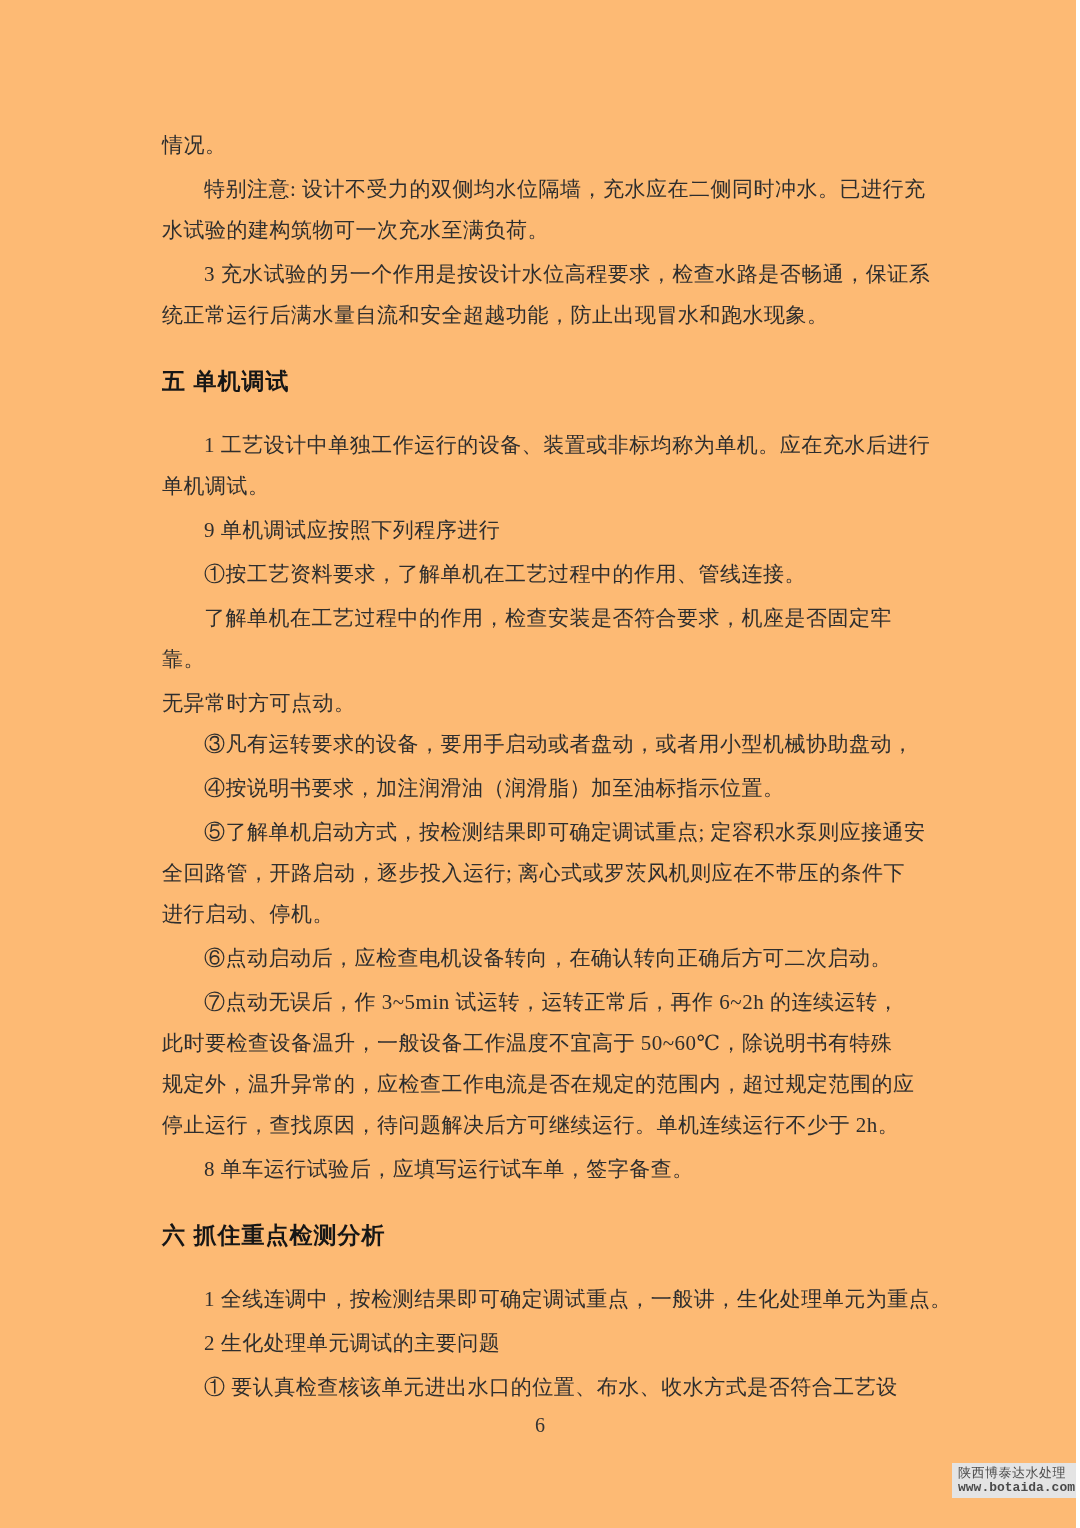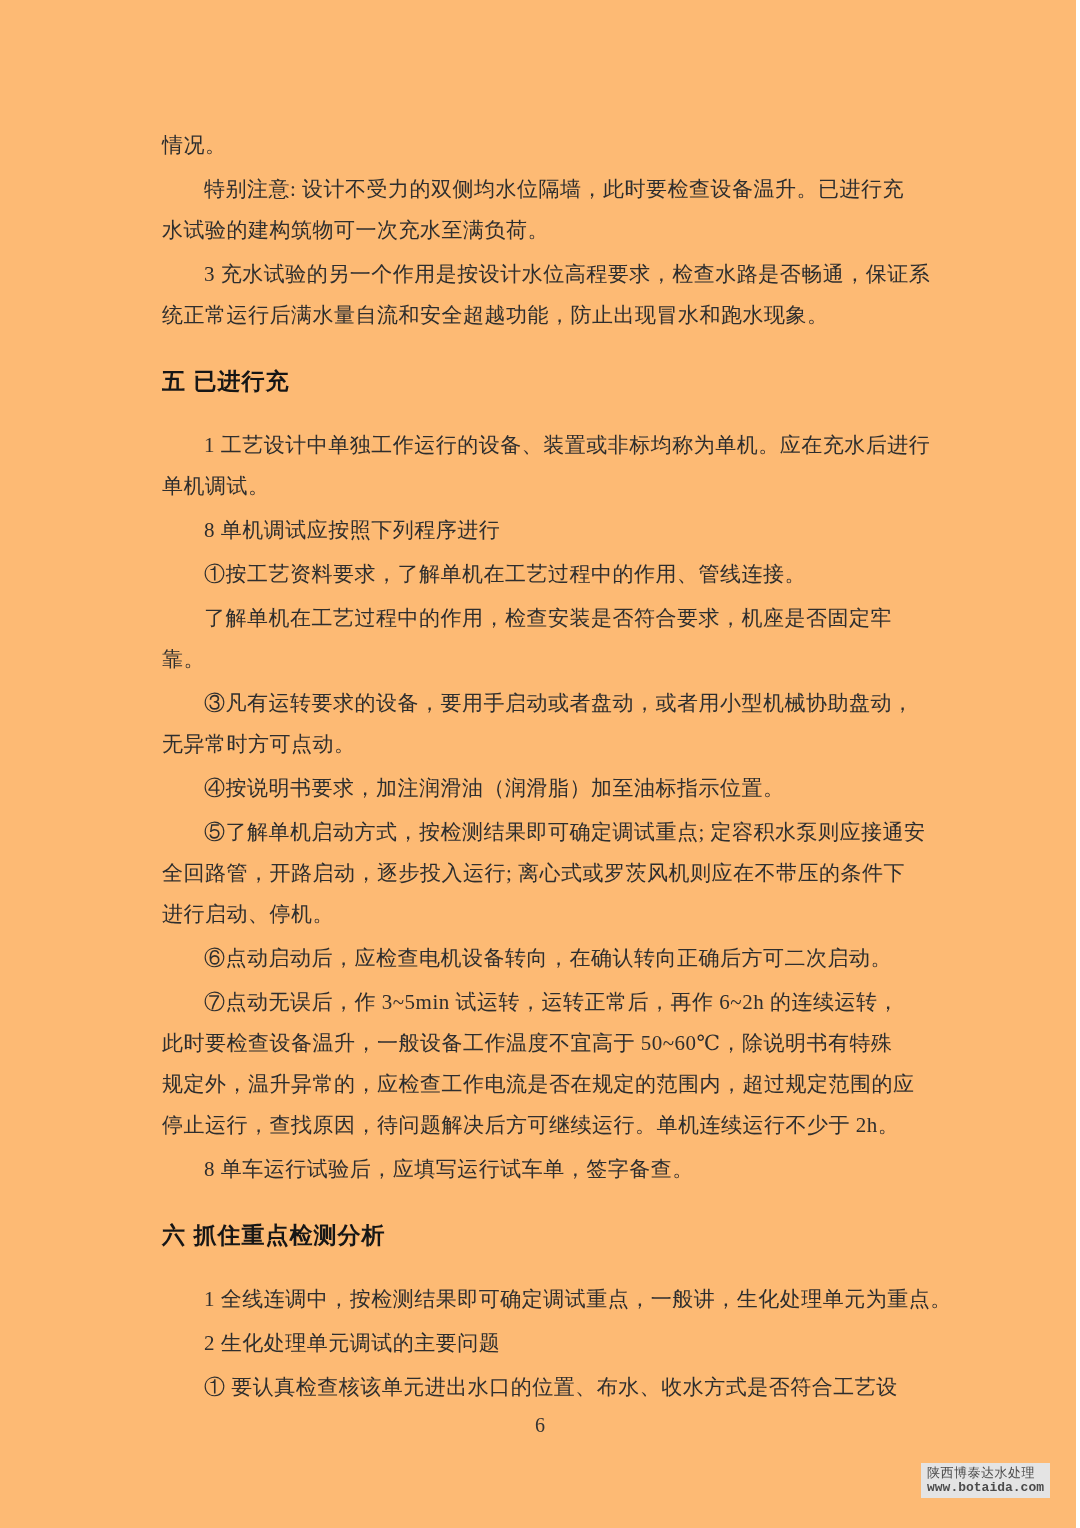--- a/index.html
+++ b/index.html
@@ -51,21 +51,21 @@
     left: 0;
     top: 1410px;
     width: 1080px;
     text-align: center;
     font-size: 20px;
     line-height: 30px;
     color: #333333;
   }
   .watermark {
     position: absolute;
-    left: 921px;
+    left: 952px;
     top: 1463px;
     background: #e4e4e4;
     color: #4a4a4a;
     padding: 2px 6px 3px 6px;
     text-align: left;
   }
   .watermark .company {
     font-family: "Liberation Sans", "DejaVu Sans", sans-serif;
     font-size: 13px;
     line-height: 15px;
@@ -83,45 +83,45 @@
 </head>
 <body>
 
 <div class="page">
 
   <div class="doc-body">
       <div class="para">
         <div class="line">情况。</div>
       </div>
       <div class="para">
-        <div class="line indent">特别注意: 设计不受力的双侧均水位隔墙，此时要检查设备温升。已进行充</div>
+        <div class="line indent">特别注意: 设计不受力的双侧均水位隔墙，充水应在二侧同时冲水。已进行充</div>
         <div class="line">水试验的建构筑物可一次充水至满负荷。</div>
       </div>
       <div class="para">
         <div class="line indent">3 充水试验的另一个作用是按设计水位高程要求，检查水路是否畅通，保证系</div>
         <div class="line">统正常运行后满水量自流和安全超越功能，防止出现冒水和跑水现象。</div>
       </div>
-      <div class="heading">五 已进行充</div>
+      <div class="heading">五 单机调试</div>
       <div class="para">
         <div class="line indent">1 工艺设计中单独工作运行的设备、装置或非标均称为单机。应在充水后进行</div>
         <div class="line">单机调试。</div>
       </div>
       <div class="para">
-        <div class="line indent">8 单机调试应按照下列程序进行</div>
+        <div class="line indent">9 单机调试应按照下列程序进行</div>
       </div>
       <div class="para">
         <div class="line indent">①按工艺资料要求，了解单机在工艺过程中的作用、管线连接。</div>
       </div>
       <div class="para">
         <div class="line indent">了解单机在工艺过程中的作用，检查安装是否符合要求，机座是否固定牢</div>
         <div class="line">靠。</div>
       </div>
       <div class="para">
+        <div class="line">无异常时方可点动。</div>
         <div class="line indent">③凡有运转要求的设备，要用手启动或者盘动，或者用小型机械协助盘动，</div>
-        <div class="line">无异常时方可点动。</div>
       </div>
       <div class="para">
         <div class="line indent">④按说明书要求，加注润滑油（润滑脂）加至油标指示位置。</div>
       </div>
       <div class="para">
         <div class="line indent">⑤了解单机启动方式，按检测结果即可确定调试重点; 定容积水泵则应接通安</div>
         <div class="line">全回路管，开路启动，逐步投入运行; 离心式或罗茨风机则应在不带压的条件下</div>
         <div class="line">进行启动、停机。</div>
       </div>
       <div class="para">

